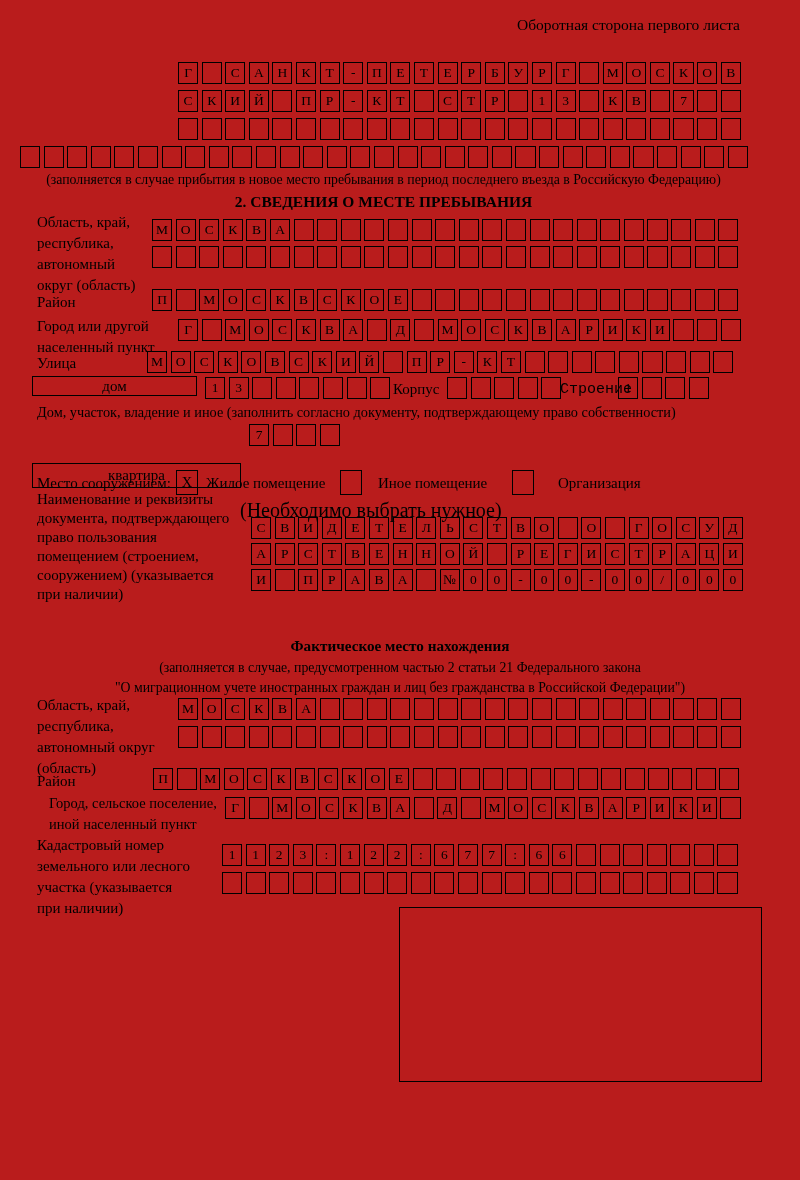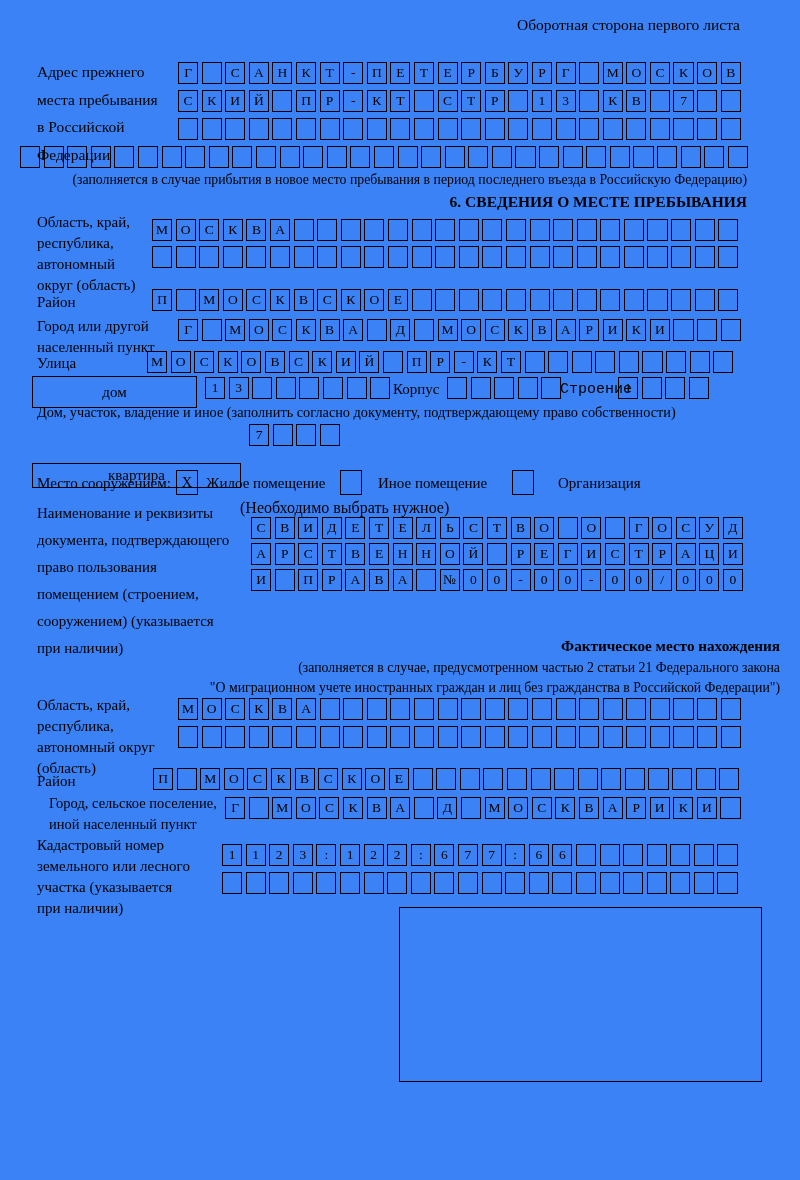--- a/index.html
+++ b/index.html
@@ -1,44 +1,40 @@
 <!DOCTYPE html>
 <html><head>
 <meta charset="utf-8">
 <style>
   html,body{margin:0;padding:0;background:#fff;}
-  .page{position:relative;width:800px;height:1180px;background:#3b82f6;color:#000;
+  .page{position:relative;width:800px;height:1180px;background:#b91c1c;color:#000;
         font-family:"Liberation Serif","DejaVu Serif",serif;overflow:hidden;}
   .abs{position:absolute;}
   .lbl{font-size:15px;line-height:21px;white-space:pre;}
   .lbl-wide{font-size:15.5px;line-height:27.5px;white-space:pre;}
   .cap{font-size:13.8px;white-space:pre;}
-  .center{text-align:right;}
+  .center{text-align:center;}
   .bold{font-weight:bold;}
   .grid{display:flex;}
   .cell{flex:0 0 20.1px;width:20.1px;height:22px;margin-right:3.5px;border:1.6px solid #000;
         box-sizing:border-box;display:flex;align-items:center;justify-content:center;
         font-size:13.5px;line-height:1;}
   .wbox{border:1.6px solid #000;box-sizing:border-box;display:flex;align-items:center;
         justify-content:center;font-size:15px;}
   .checkbox{width:22px;height:25px;border:1.6px solid #000;box-sizing:border-box;
         display:flex;align-items:center;justify-content:center;font-size:14.5px;}
   .stampbox{border:1.7px solid #000;box-sizing:border-box;}
 </style>
 </head>
 <body>
 
 <div class="page">
 
   <div class="abs cap" style="left:0;top:16px;width:740px;font-size:15.5px;text-align:right;">Оборотная сторона первого листа</div>
 
-  <div class="abs lbl-wide" style="left:37px;top:58px;">Адрес прежнего
-места пребывания
-в Российской
-Федерации</div>
   <div class="abs grid" style="left:178px;top:62px;">
       <span class="cell">Г</span>
       <span class="cell"></span>
       <span class="cell">С</span>
       <span class="cell">А</span>
       <span class="cell">Н</span>
       <span class="cell">К</span>
       <span class="cell">Т</span>
       <span class="cell">-</span>
       <span class="cell">П</span>
@@ -138,21 +134,21 @@
       <span class="cell"></span>
       <span class="cell"></span>
       <span class="cell"></span>
       <span class="cell"></span>
       <span class="cell"></span>
       <span class="cell"></span>
       <span class="cell"></span>
     </div>
   <div class="abs cap center" style="left:20px;top:172px;width:727px;">(заполняется в случае прибытия в новое место пребывания в период последнего въезда в Российскую Федерацию)</div>
 
-  <div class="abs bold center" style="left:20px;top:193px;width:727px;font-size:15.5px;">6. СВЕДЕНИЯ О МЕСТЕ ПРЕБЫВАНИЯ</div>
+  <div class="abs bold center" style="left:20px;top:193px;width:727px;font-size:15.5px;">2. СВЕДЕНИЯ О МЕСТЕ ПРЕБЫВАНИЯ</div>
 
   <div class="abs lbl" style="left:37px;top:212px;">Область, край,
 республика,
 автономный
 округ (область)</div>
   <div class="abs grid" style="left:152px;top:219px;">
       <span class="cell">М</span>
       <span class="cell">О</span>
       <span class="cell">С</span>
       <span class="cell">К</span>
@@ -286,21 +282,21 @@
       <span class="cell"></span>
       <span class="cell"></span>
       <span class="cell"></span>
       <span class="cell"></span>
       <span class="cell"></span>
       <span class="cell"></span>
       <span class="cell"></span>
       <span class="cell"></span>
     </div>
 
-  <div class="abs wbox" style="left:32px;top:376px;width:165px;height:32px;">дом</div>
+  <div class="abs wbox" style="left:32px;top:376px;width:165px;height:20px;">дом</div>
   <div class="abs grid" style="left:205px;top:377px;">
       <span class="cell">1</span>
       <span class="cell">3</span>
       <span class="cell"></span>
       <span class="cell"></span>
       <span class="cell"></span>
       <span class="cell"></span>
       <span class="cell"></span>
       <span class="cell"></span>
     </div>
@@ -329,23 +325,23 @@
       <span class="cell"></span>
     </div>
 
   <div class="abs lbl" style="left:37px;top:473px;">Место сооружением:</div>
   <div class="abs checkbox" style="left:176px;top:470px;">X</div>
   <div class="abs lbl" style="left:206px;top:473px;">Жилое помещение</div>
   <div class="abs checkbox" style="left:340px;top:470px;"></div>
   <div class="abs lbl" style="left:378px;top:473px;">Иное помещение</div>
   <div class="abs checkbox" style="left:512px;top:470px;"></div>
   <div class="abs lbl" style="left:558px;top:473px;">Организация</div>
-  <div class="abs cap" style="left:240px;top:499px;font-size:16px;">(Необходимо выбрать нужное)</div>
-
-  <div class="abs lbl" style="left:37px;top:500px;line-height:27px;">Наименование и реквизиты
+  <div class="abs cap" style="left:240px;top:499px;font-size:20px;">(Необходимо выбрать нужное)</div>
+
+  <div class="abs lbl" style="left:37px;top:490px;line-height:19px;">Наименование и реквизиты
 документа, подтверждающего
 право пользования
 помещением (строением,
 сооружением) (указывается
 при наличии)</div>
   <div class="abs grid" style="left:251px;top:517px;">
       <span class="cell">С</span>
       <span class="cell">В</span>
       <span class="cell">И</span>
       <span class="cell">Д</span>

